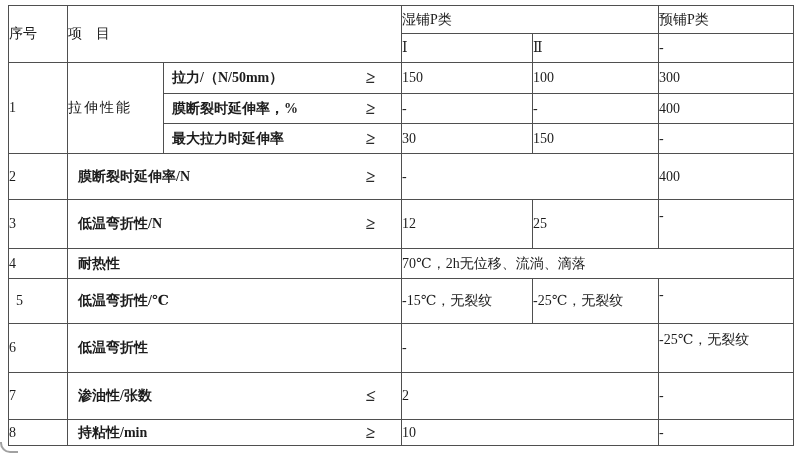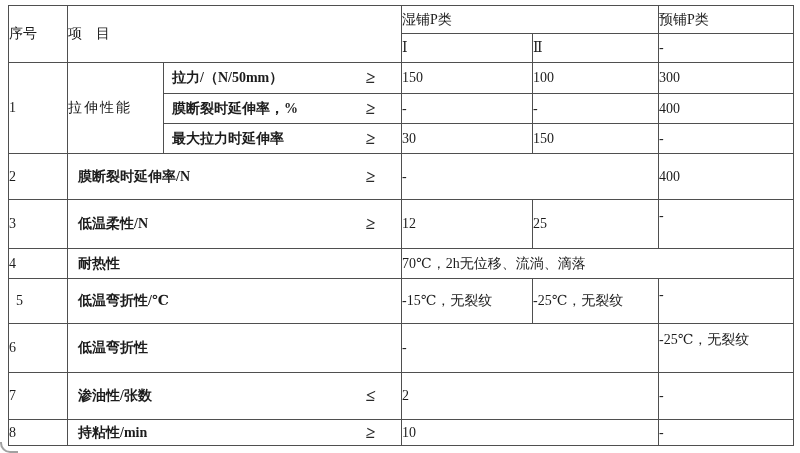--- a/index.html
+++ b/index.html
@@ -155,21 +155,21 @@
           </div>
         </td>
         <td colspan="2">-</td>
         <td>400</td>
       </tr>
 
       <tr class="h49">
         <td>3</td>
         <td colspan="2" class="item">
           <div class="flexcell">
-            <span>低温柔性/N</span>
+            <span>低温弯折性/N</span>
             <span class="sym">≥</span>
           </div>
         </td>
         <td>12</td>
         <td>25</td>
         <td class="vtop">-</td>
       </tr>
 
       <tr class="h30">
         <td>4</td>

